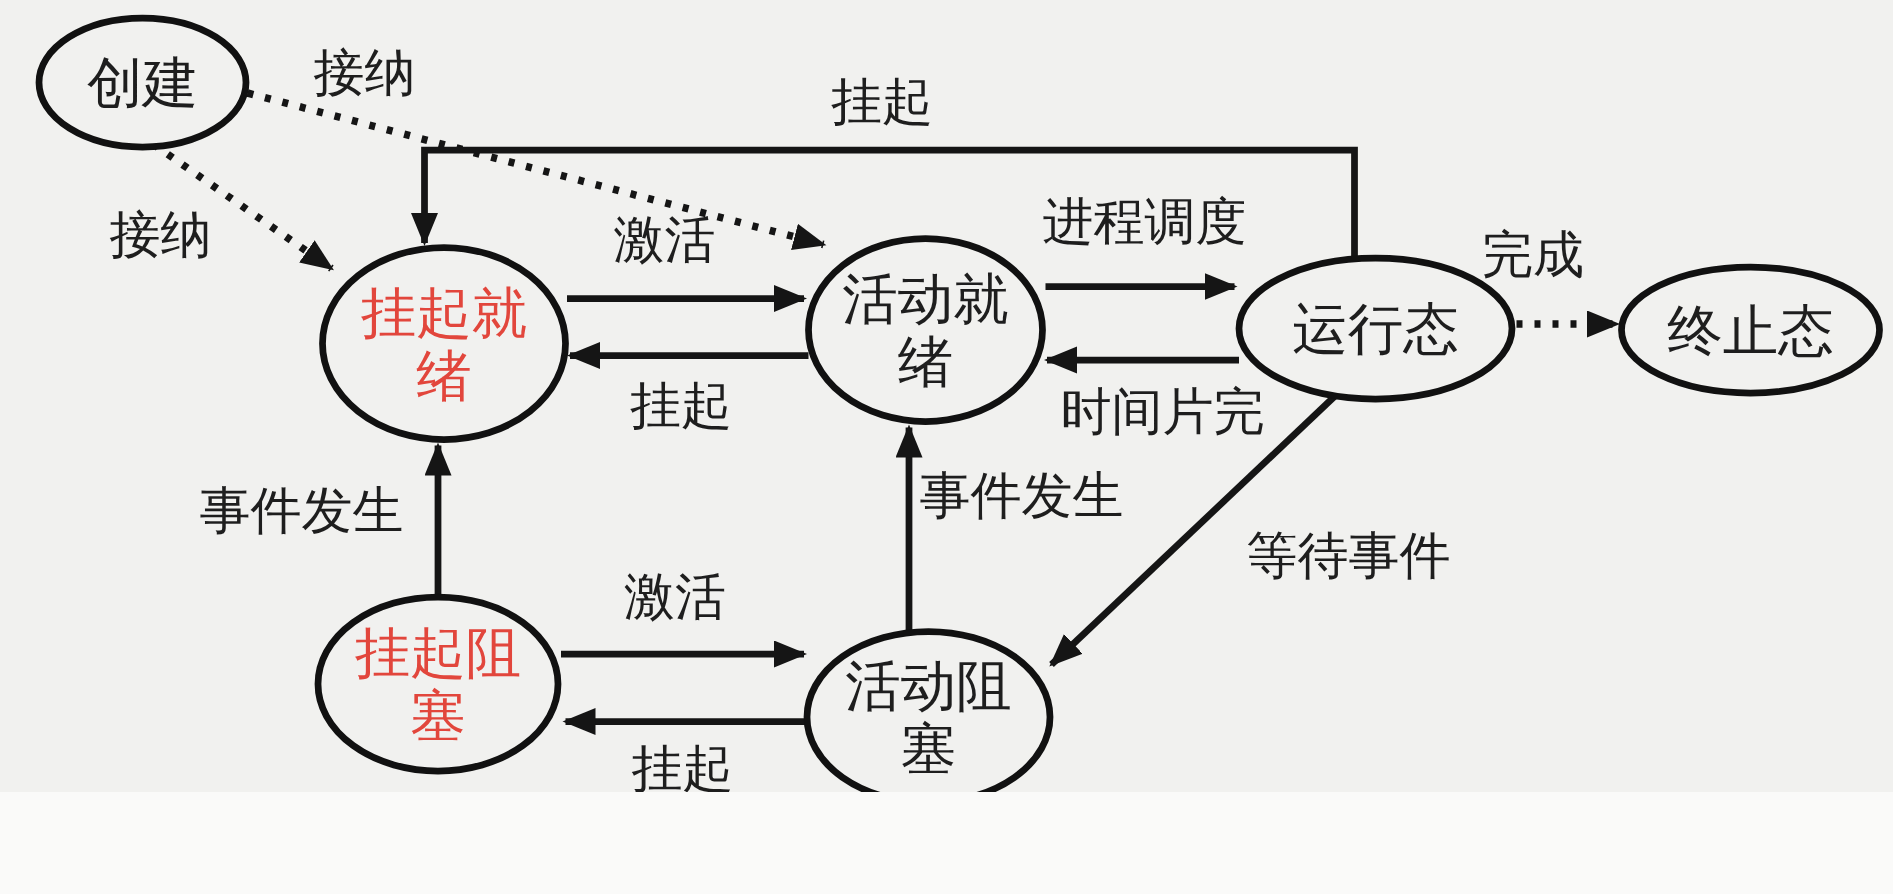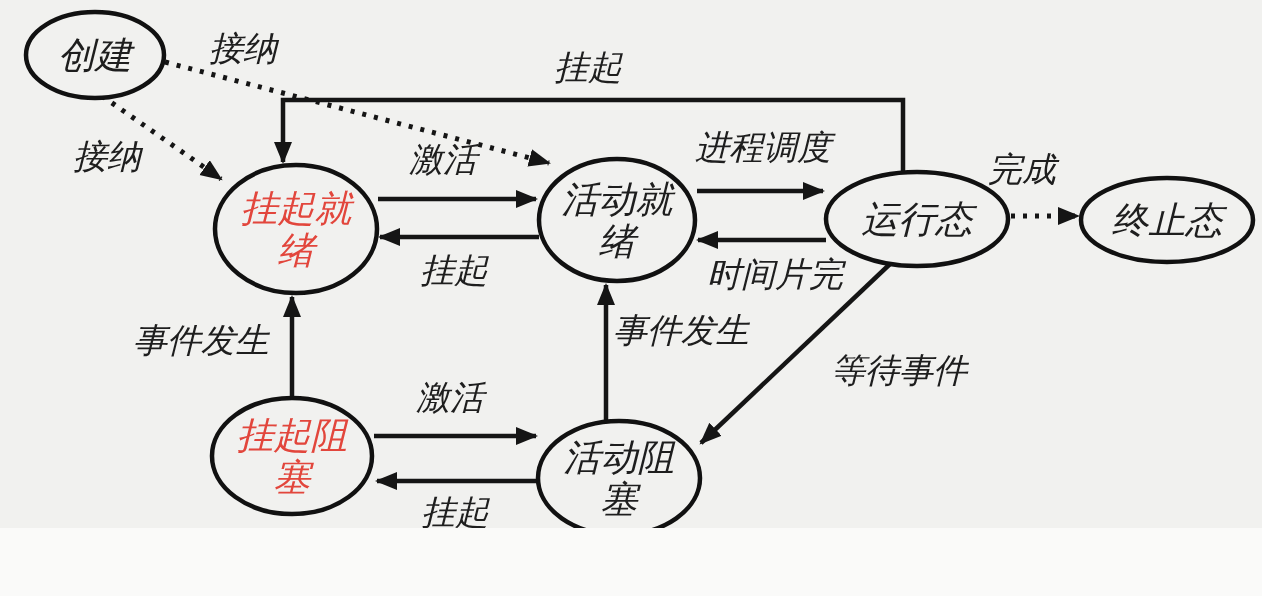--- a/index.html
+++ b/index.html
@@ -7,21 +7,20 @@
     padding: 0;
     background: #fafaf9;
     font-family: "Liberation Serif", "DejaVu Serif", serif;
   }
   .stage {
     position: relative;
     width: 1262px;
     height: 528px;
     background: #f1f1ef;
     overflow: hidden;
-    font-style: italic;
   }
   svg { display: block; }
   .node-ellipse {
     fill: #f1f1ef;
   }
   .node-label {
     font-family: "Liberation Serif", "DejaVu Serif", serif;
     font-size: 37px;
     text-anchor: middle;
   }

